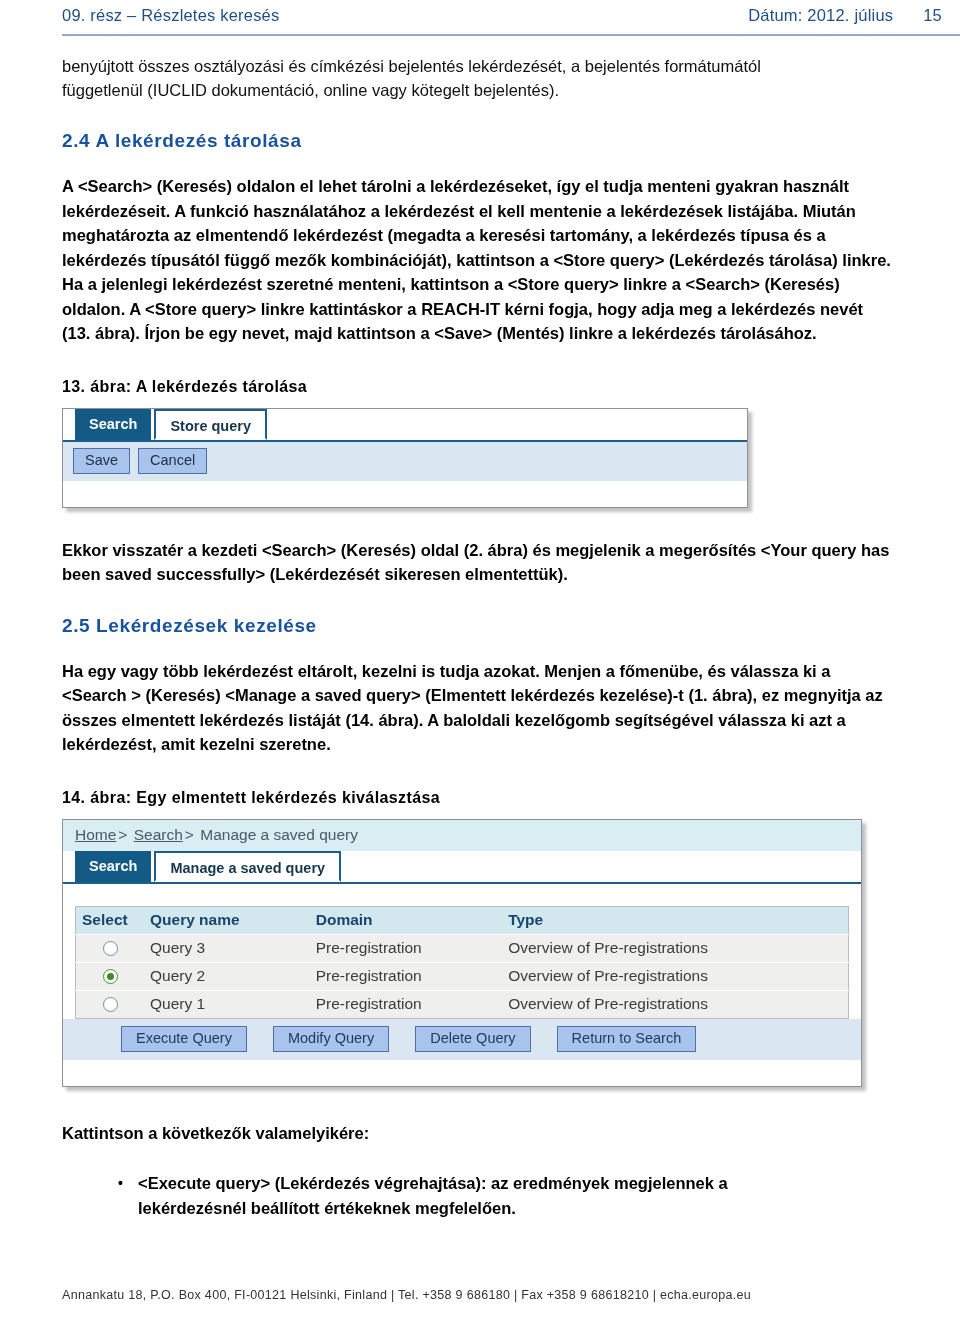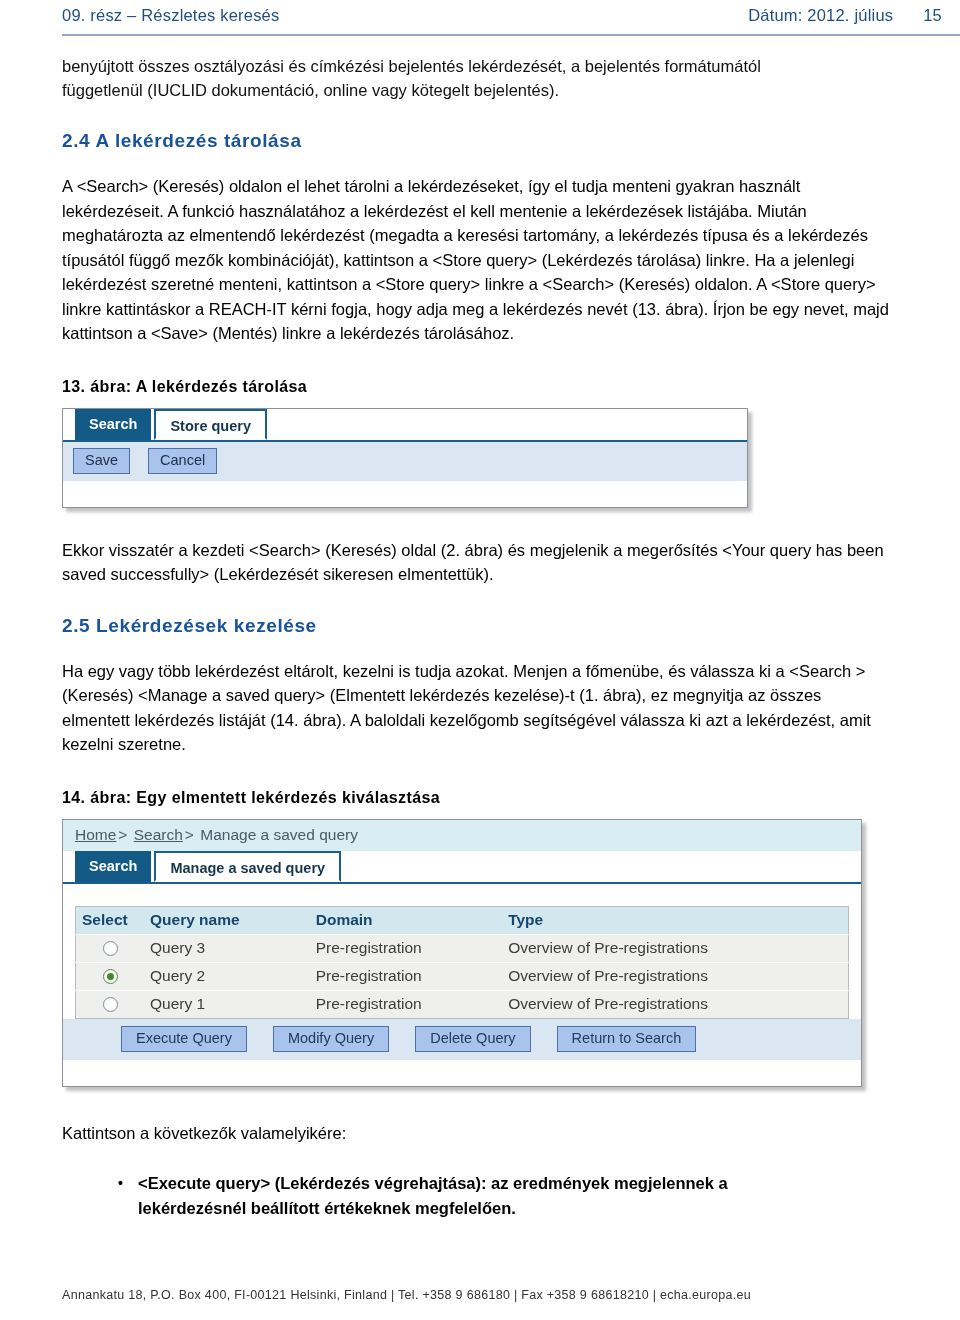--- a/index.html
+++ b/index.html
@@ -75,21 +75,21 @@
   }
 
   h2.section-heading {
     color: #18539e;
     font-size: 19px;
     font-weight: bold;
     letter-spacing: .6px;
     margin: 28px 0 22px 0;
   }
 
-  p.para { margin: 0 8px 0 0; font-size: 16.5px; line-height: 24.5px; }
+  p.para { margin: 0 8px 0 0; font-size: 16.5px; line-height: 24.5px; font-weight: bold; }
 
   h3.figure-caption {
     font-size: 16px;
     font-weight: bold;
     letter-spacing: .4px;
     margin: 32px 0 12px 0;
     color: #000;
   }
 
   
@@ -173,21 +173,21 @@
     padding: 4px 8px;
     width: 225px;
     box-sizing: border-box;
     height: 27px;
     line-height: 19px;
   }
   .btn-row {
     background: #dbe6f3;
     padding: 6px 0 7px 10px;
     display: flex;
-    gap: 18px;
+    gap: 8px;
   }
   .btn {
     background: #a8c4ec;
     border: 1px solid #4f6fa8;
     color: #20304a;
     font-size: 14.5px;
     padding: 3px 11px 4px 11px;
     line-height: 17px;
     white-space: nowrap;
   }

